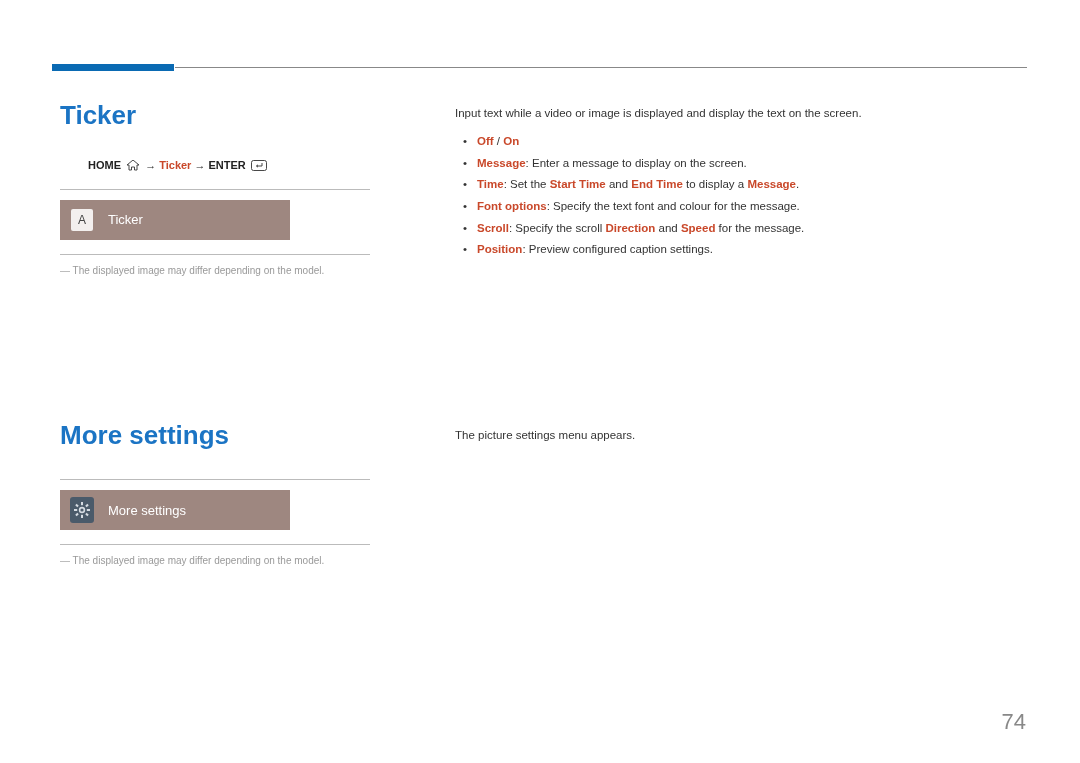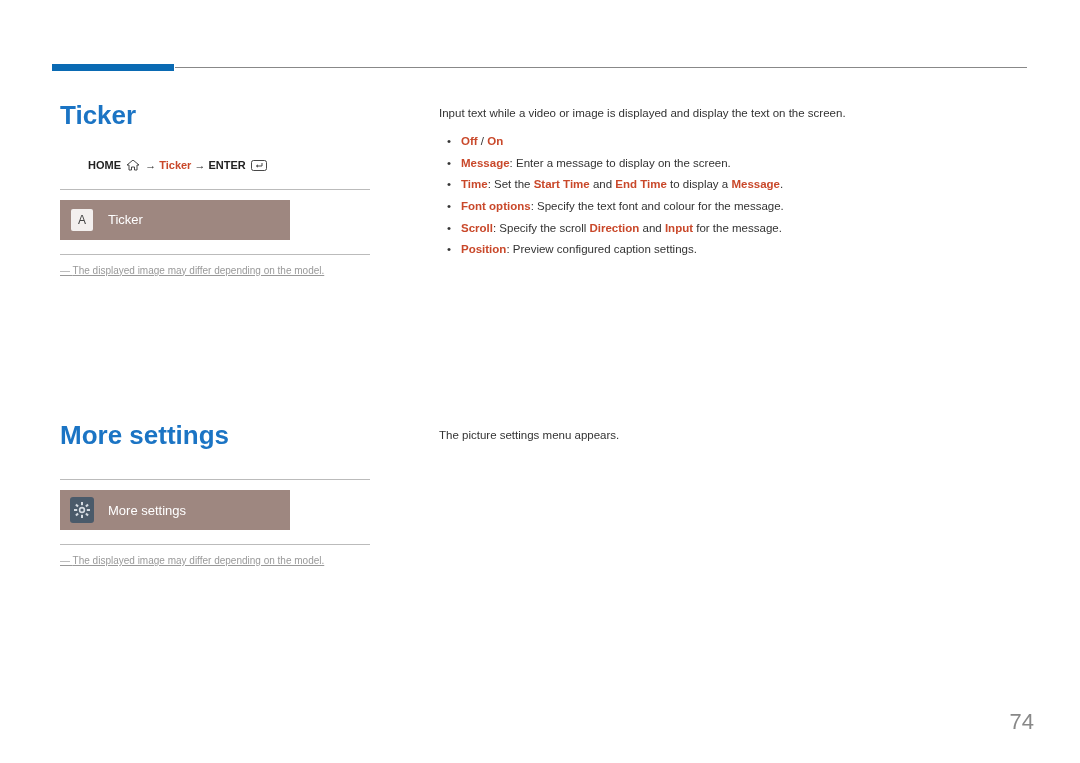--- a/index.html
+++ b/index.html
@@ -27,21 +27,21 @@
     height: 1px;
     background: #888;
   }
   .left-col {
     position: absolute;
     left: 60px;
     width: 360px;
   }
   .right-col {
     position: absolute;
-    left: 439px;
+    left: 455px;
     width: 570px;
   }
   .h1 {
     font-size: 26px;
     font-weight: bold;
     color: #1b74c4;
     margin-bottom: 28px;
   }
   .nav-line {
     font-size: 11px;
@@ -98,21 +98,20 @@
     background: #4a5a6a;
     border-radius: 3px;
     display: flex;
     align-items: center;
     justify-content: center;
   }
   .note {
     font-size: 10px;
     color: #999;
     margin-top: 2px;
-    text-decoration: underline;
   }
   .note::before {
     content: "― ";
     color: #aaa;
   }
   .body-text {
     font-size: 11.5px;
     color: #333;
     line-height: 1.6;
   }
@@ -130,21 +129,21 @@
   }
   ul.bullets li::before {
     content: "•";
     position: absolute;
     left: 8px;
     color: #333;
   }
   .hl { color: #c9482a; font-weight: bold; }
   .page-num {
     position: absolute;
-    right: 46px;
+    right: 54px;
     bottom: 28px;
     font-size: 22px;
     color: #888;
   }
   .sec1-left { top: 100px; }
   .sec1-right { top: 104px; }
   .sec2-left { top: 420px; }
   .sec2-right { top: 426px; }
 </style>
 </head>
@@ -193,21 +192,21 @@
     <li>
       <span class="hl">Message</span><span>: Enter a message to display on the screen.</span>
     </li>
     <li>
       <span class="hl">Time</span><span>: Set the </span><span class="hl">Start Time</span><span> and </span><span class="hl">End Time</span><span> to display a </span><span class="hl">Message</span><span>.</span>
     </li>
     <li>
       <span class="hl">Font options</span><span>: Specify the text font and colour for the message.</span>
     </li>
     <li>
-      <span class="hl">Scroll</span><span>: Specify the scroll </span><span class="hl">Direction</span><span> and </span><span class="hl">Input</span><span> for the message.</span>
+      <span class="hl">Scroll</span><span>: Specify the scroll </span><span class="hl">Direction</span><span> and </span><span class="hl">Speed</span><span> for the message.</span>
     </li>
     <li>
       <span class="hl">Position</span><span>: Preview configured caption settings.</span>
     </li>
   </ul>
 </div>
 
 <div class="left-col sec2-left">
   <div class="h1">More settings</div>
   <hr class="hr-thin">

